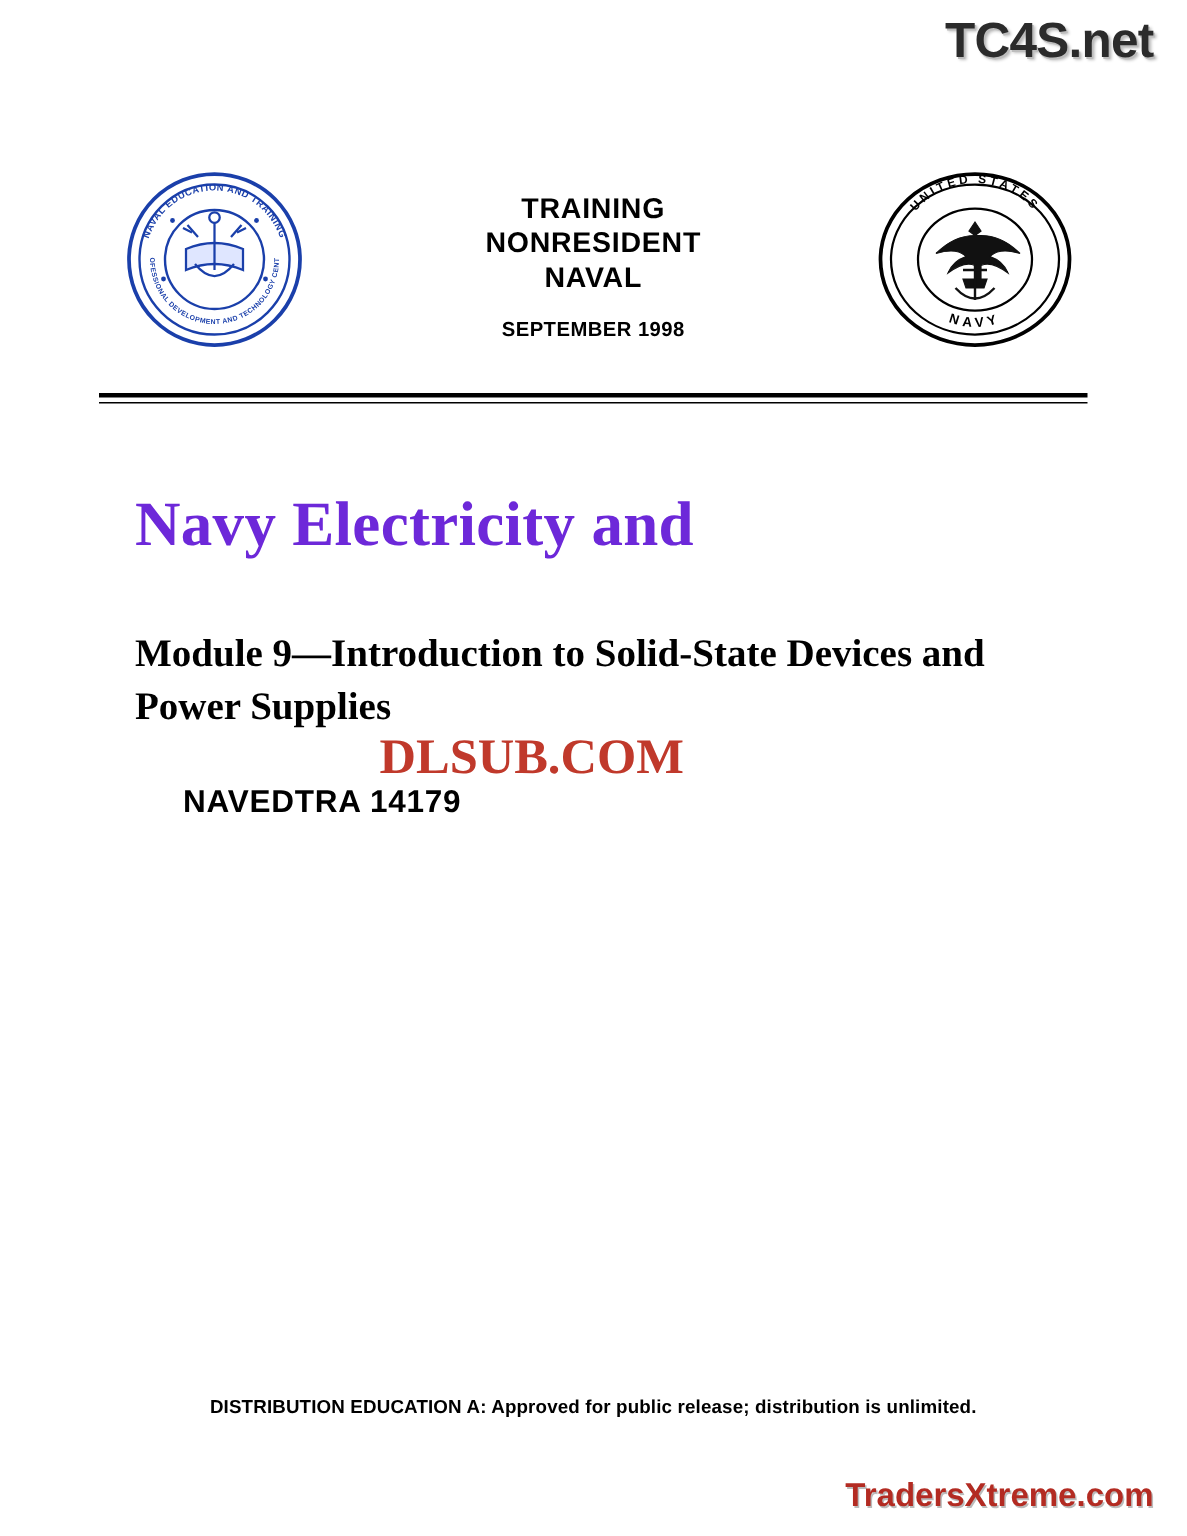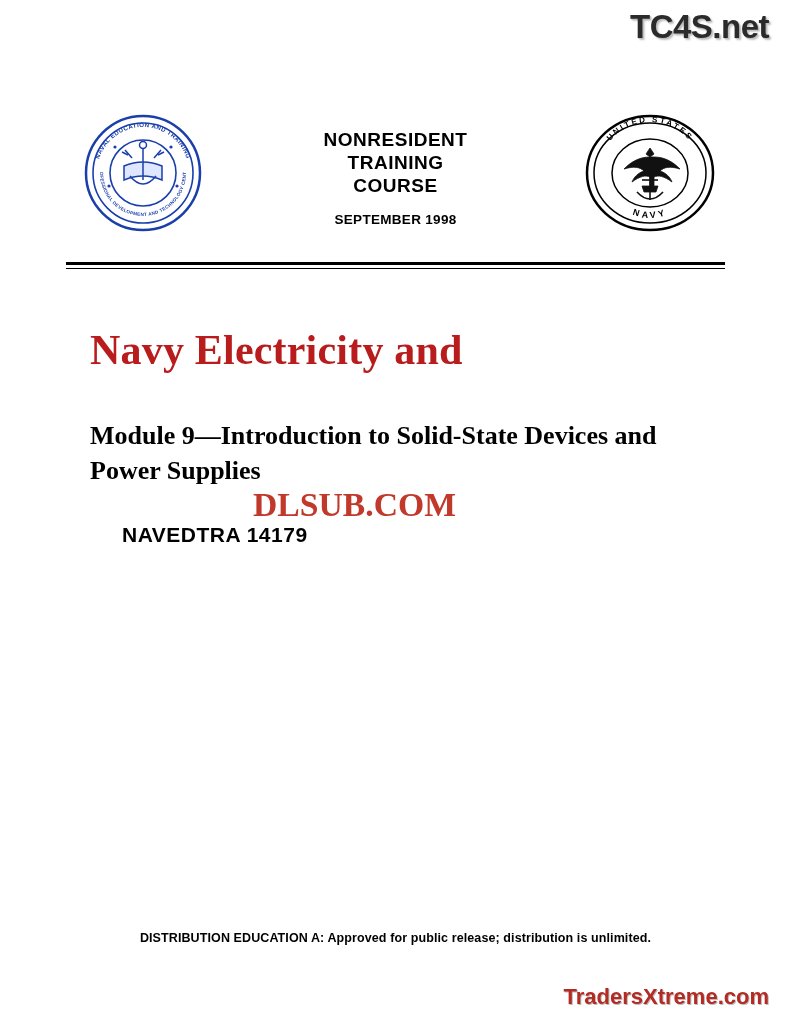--- a/index.html
+++ b/index.html
@@ -97,21 +97,21 @@
     position: absolute;
     top: 325px;
     left: 90px;
     right: 60px;
   }
   .main-title {
     font-family: "Liberation Serif", serif;
     font-weight: bold;
     font-size: 42px;
     line-height: 51px;
-    color: #b91c1c;
+    color: #6d28d9;
     letter-spacing: 0.2px;
   }
   .subtitle {
     font-family: "Liberation Serif", serif;
     font-weight: bold;
     font-size: 26px;
     line-height: 35px;
     color: #000;
     margin-top: 42px;
     max-width: 610px;
@@ -202,23 +202,23 @@
       <g fill="#1a3faa">
         <circle cx="31" cy="33" r="1.6"></circle>
         <circle cx="87" cy="33" r="1.6"></circle>
         <circle cx="25" cy="72" r="1.6"></circle>
         <circle cx="93" cy="72" r="1.6"></circle>
       </g>
     </svg>
   </div>
 
   <div class="header-center">
+    <div class="line">TRAINING</div>
     <div class="line">NONRESIDENT</div>
-    <div class="line">TRAINING</div>
-    <div class="line">COURSE</div>
+    <div class="line">NAVAL</div>
     <div class="date">SEPTEMBER 1998</div>
   </div>
 
   <div class="seal-right">
     <svg viewBox="0 0 130 118" width="130" height="118" aria-hidden="true">
       <defs>
         <path id="nArcTop" d="M 14,59 A 51,51 0 0 1 116,59"></path>
         <path id="nArcBot" d="M 20,59 A 45,45 0 0 0 110,59"></path>
       </defs>
       <ellipse cx="65" cy="59" rx="63" ry="57" fill="#ffffff" stroke="#000" stroke-width="2.5"></ellipse>

